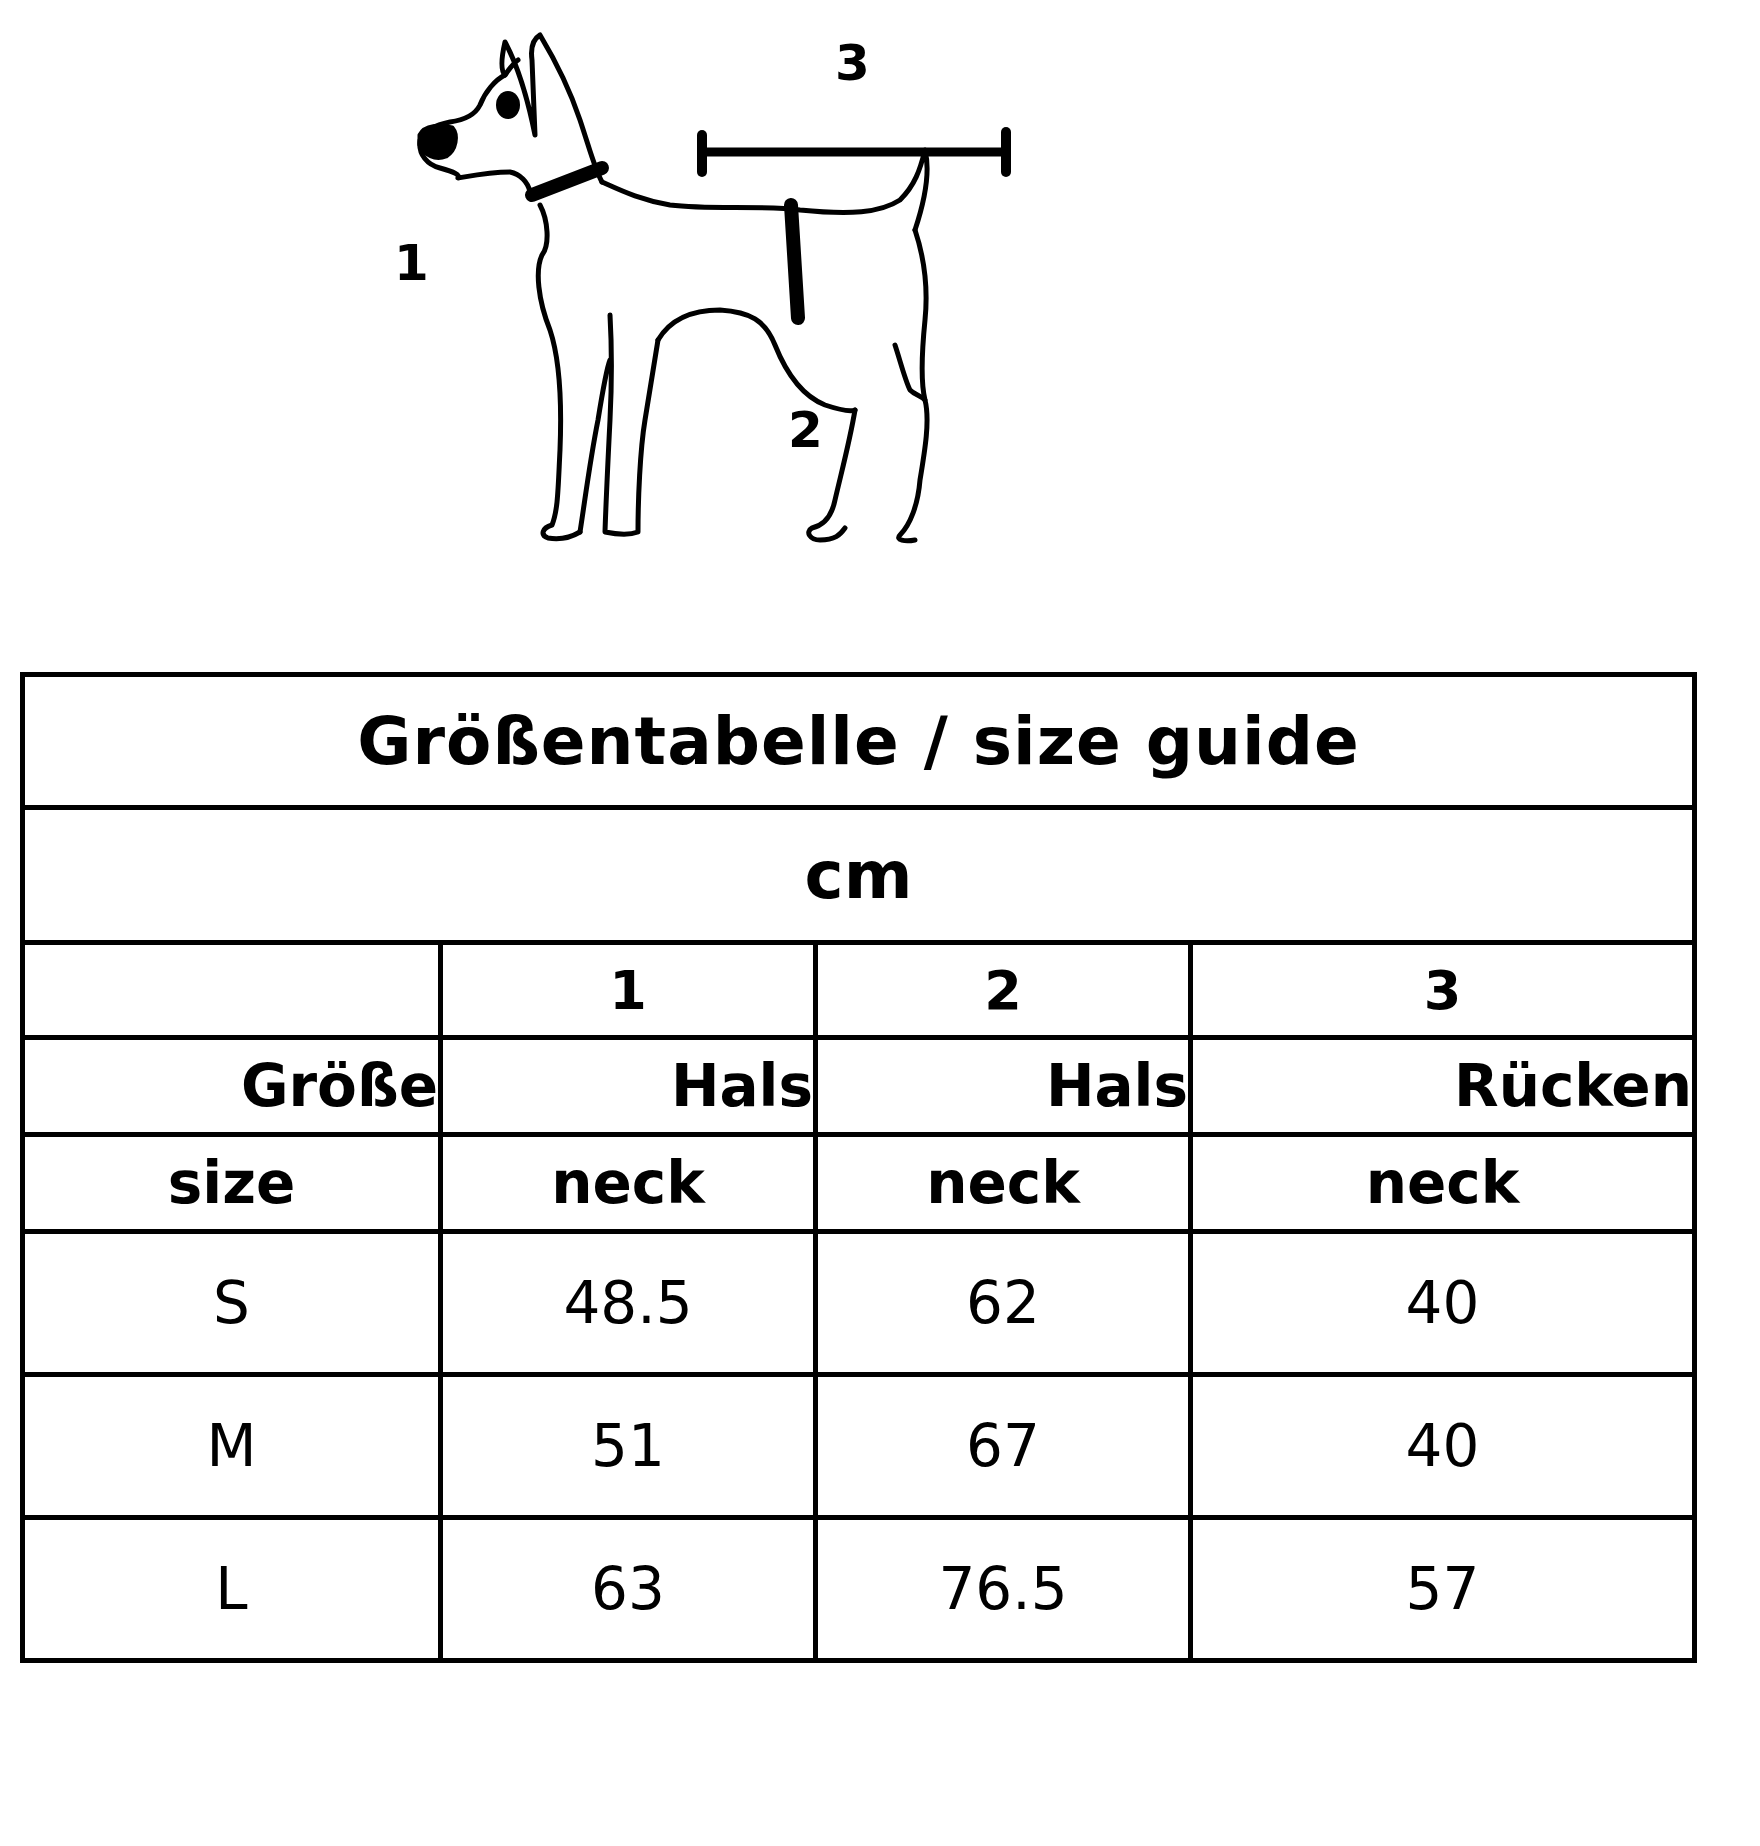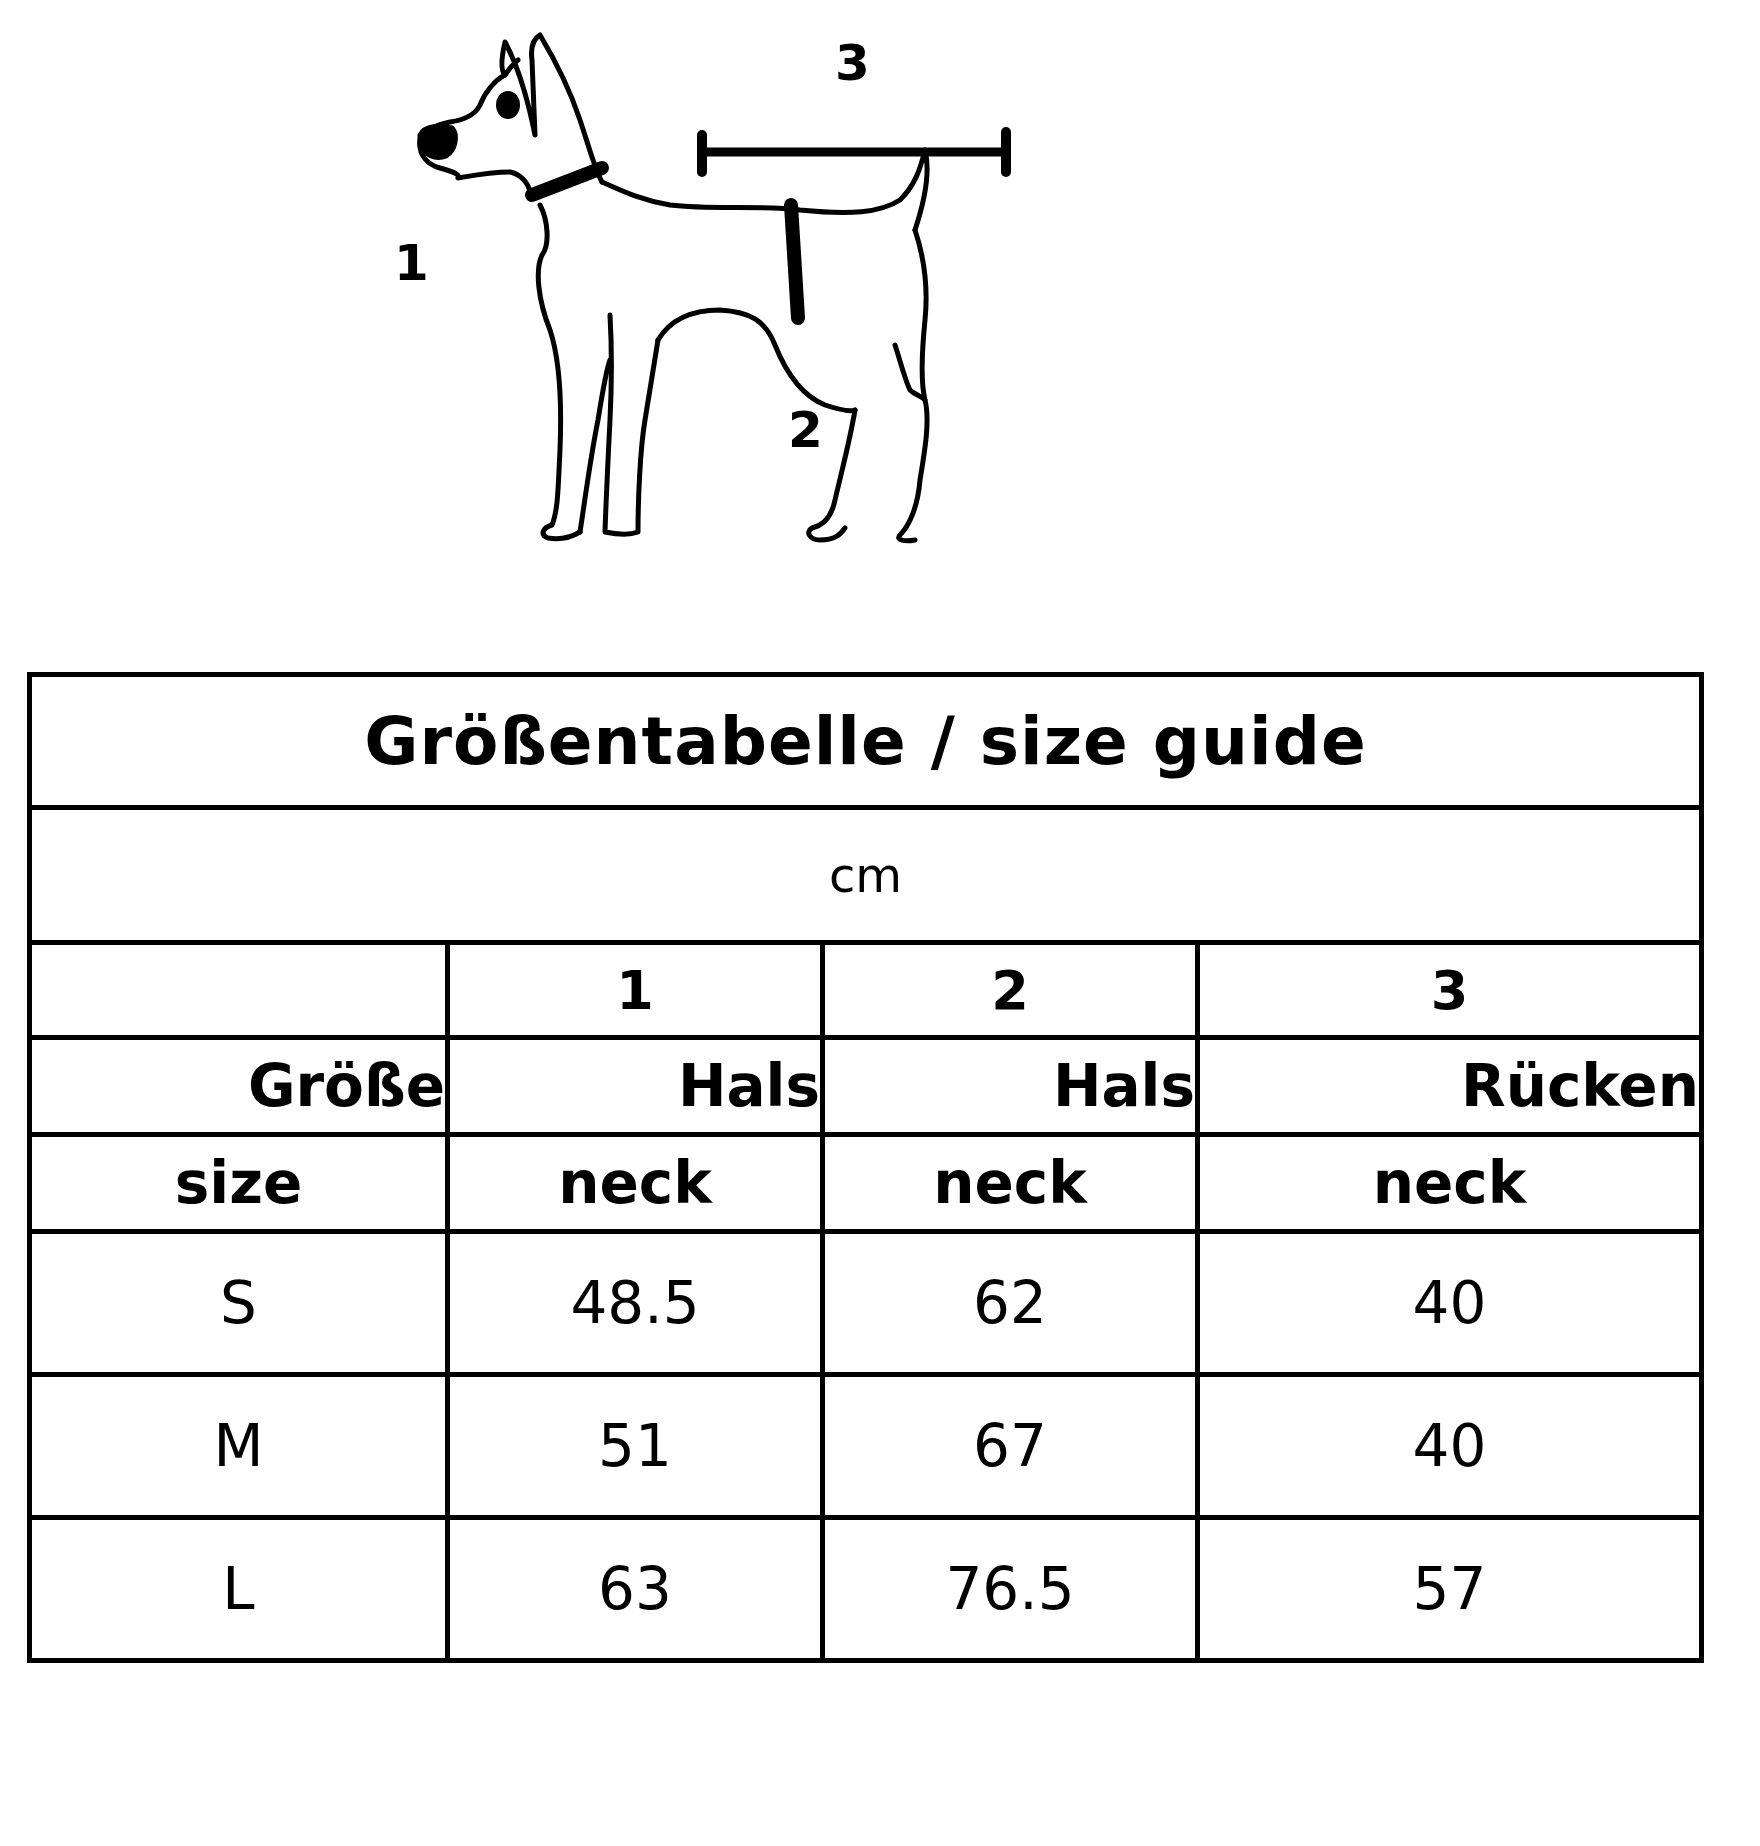--- a/index.html
+++ b/index.html
@@ -1,25 +1,25 @@
 <!DOCTYPE html>
 <html><head>
 <meta charset="utf-8">
 <style>
   html, body { margin: 0; padding: 0; background: #ffffff; }
   body { width: 1760px; height: 1846px; position: relative; overflow: hidden;
          font-family: "DejaVu Sans", "Liberation Sans", sans-serif; color: #000; }
   .dog-wrap { position: absolute; left: 380px; top: 0; width: 900px; height: 640px; }
   .dog-wrap svg { width: 900px; height: 640px; display: block; }
   .dog-label { position: absolute; font-weight: bold; font-size: 50px; line-height: 1; }
-  .size-table { position: absolute; left: 27px; top: 672px; width: 1672px;
+  .size-table { position: absolute; left: 20px; top: 672px; width: 1672px;
                 border-collapse: collapse; table-layout: fixed; }
   .size-table td { border: 5px solid #000; text-align: center; vertical-align: middle; padding: 0; }
   .title-cell { height: 128px; font-size: 66px; font-weight: bold; letter-spacing: 1px; }
-  .unit-cell { height: 130px; font-size: 48px; font-weight: normal; }
+  .unit-cell { height: 130px; font-size: 66px; font-weight: bold; }
   .num-row td { height: 90px; font-size: 54px; font-weight: bold; }
   .de-row td { height: 92px; font-size: 58px; font-weight: bold; text-align: right; }
   .en-row td { height: 92px; font-size: 58px; font-weight: bold; }
   .data-row td { height: 138px; font-size: 58px; font-weight: normal; }
 </style>
 </head>
 <body>
 
 <div class="dog-wrap">
   <svg viewBox="0 0 900 640" fill="none" stroke="#000" stroke-width="5" stroke-linecap="round" stroke-linejoin="round">

